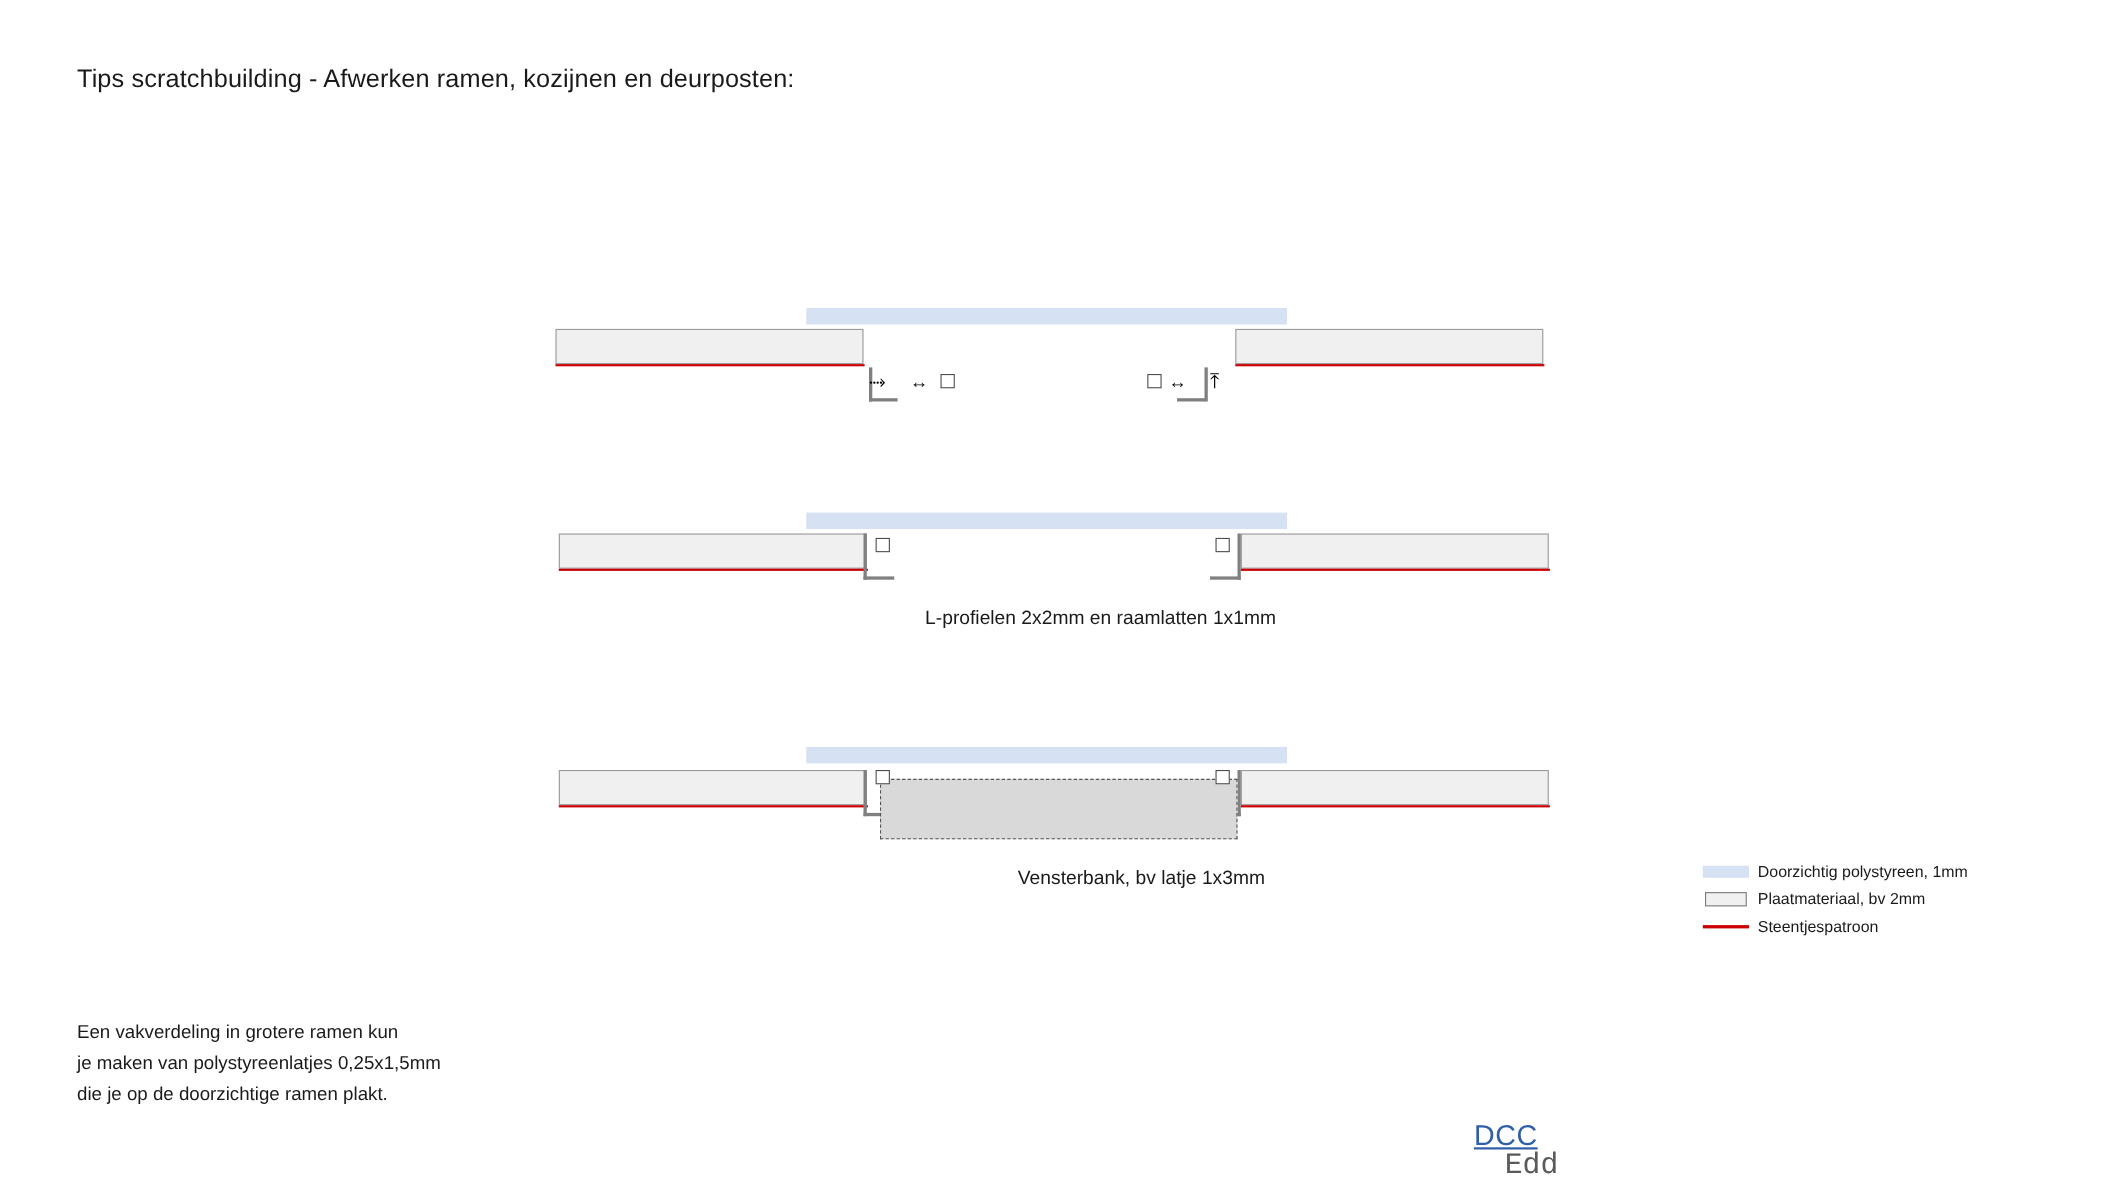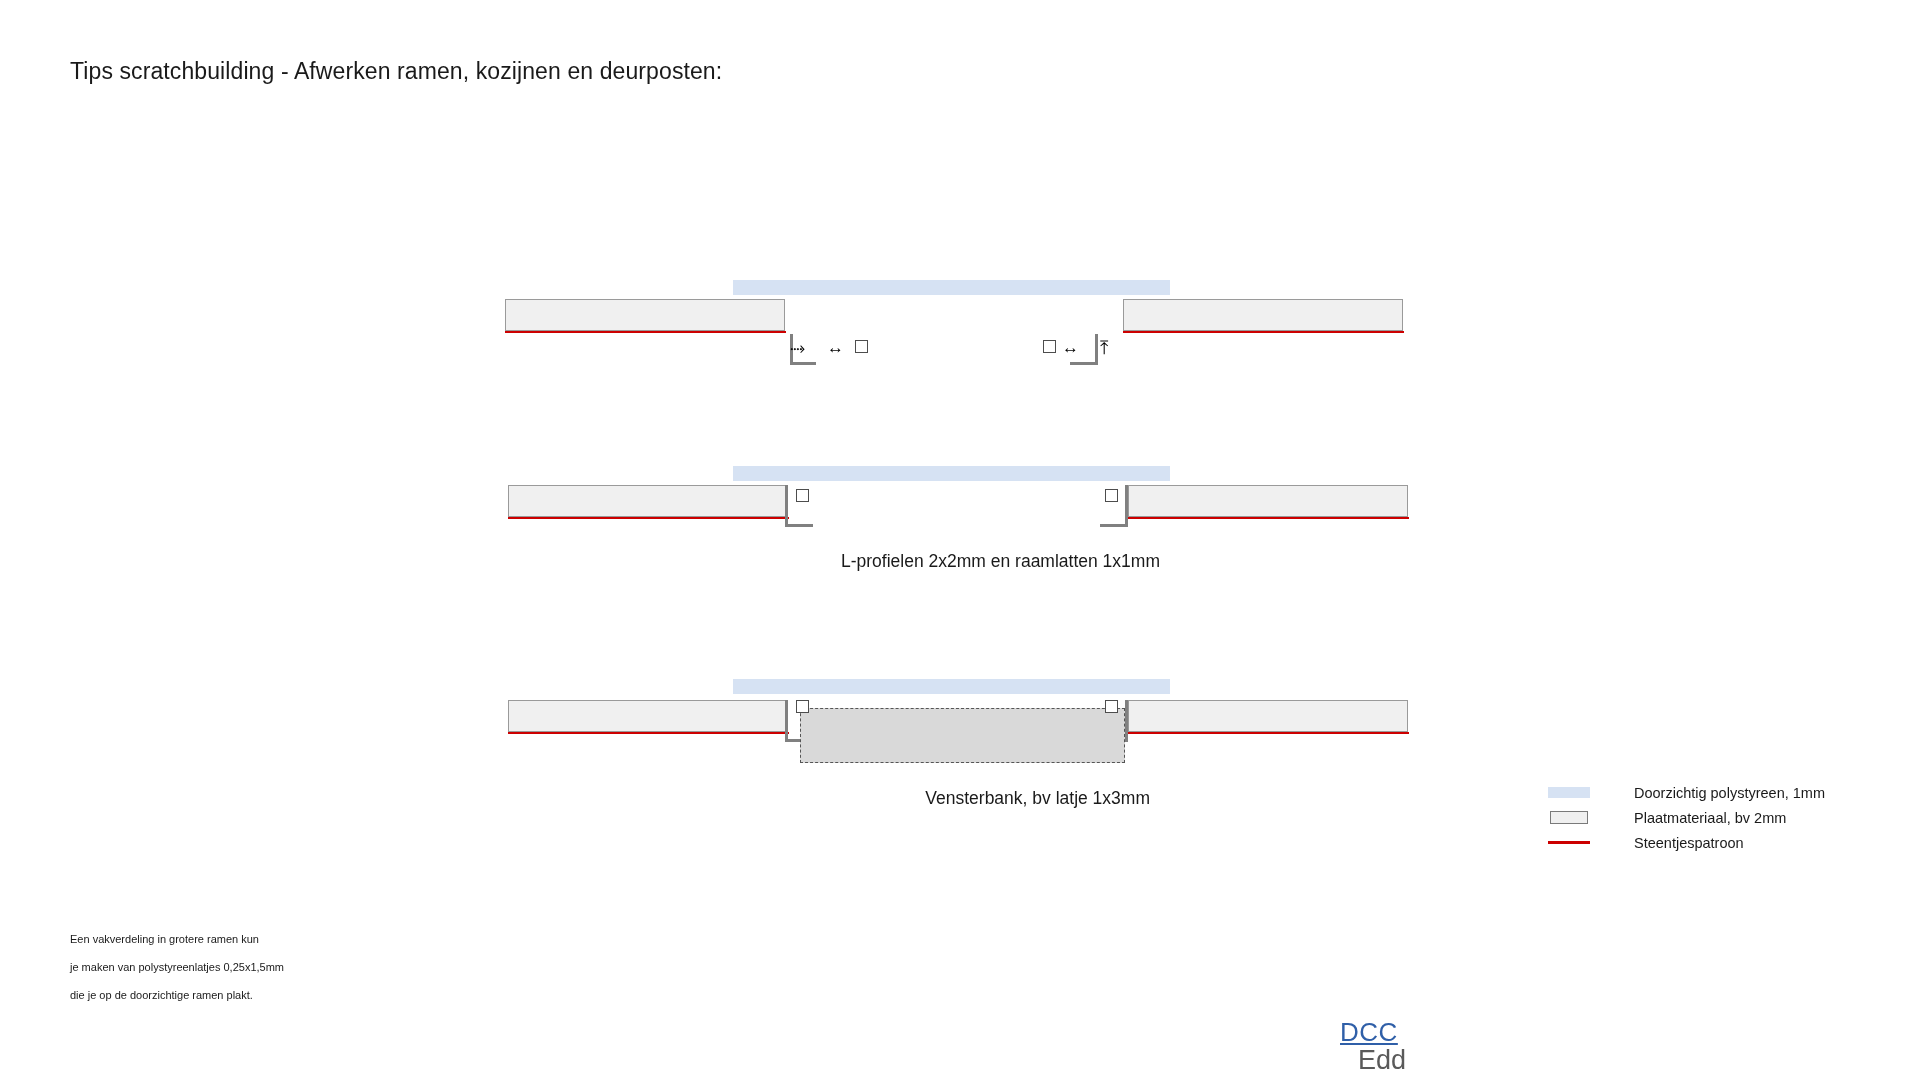--- a/index.html
+++ b/index.html
@@ -94,41 +94,40 @@
     position: absolute;
     color: #000000;
     font-size: 15px;
     line-height: 1;
   }
 
   .note {
     position: absolute;
     left: 70px;
     top: 925px;
-    font-size: 11px;
+    font-size: 17px;
     line-height: 28px;
     color: #1a1a1a;
     white-space: pre-line;
   }
 
   
   .legend {
     position: absolute;
     left: 1548px;
     top: 780px;
     width: 340px;
     font-size: 14.5px;
     color: #1a1a1a;
   }
   .legend-row {
     position: relative;
     height: 25px;
     display: flex;
     align-items: center;
-    gap: 36px;
   }
   .legend-swatch {
     width: 42px;
     height: 25px;
     position: relative;
     flex: 0 0 42px;
     margin-right: 8px;
   }
   .sw-glass {
     position: absolute;
@@ -192,21 +191,22 @@
     text-decoration: underline;
     letter-spacing: 0.5px;
     display: block;
     line-height: 28px;
   }
   .footer-edd {
     font-size: 27px;
     color: #5a5a5a;
     display: block;
     line-height: 28px;
-    margin-left: 18px;
+    margin-left: 28px;
+    font-family: Liberation Mono, monospace;
   }
 </style>
 </head>
 <body>
 
 <div class="page">
 
   <div class="title">Tips scratchbuilding - Afwerken ramen, kozijnen en deurposten:</div>
 
   <div>

